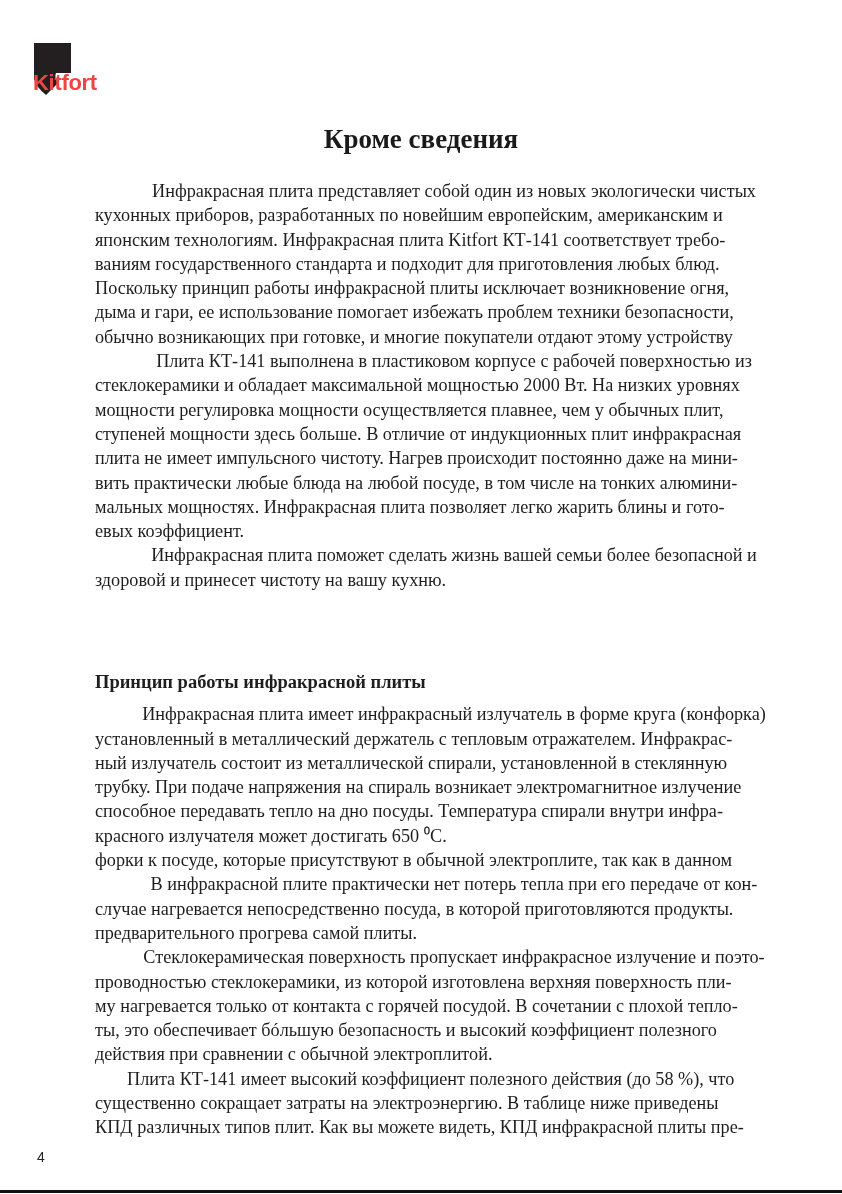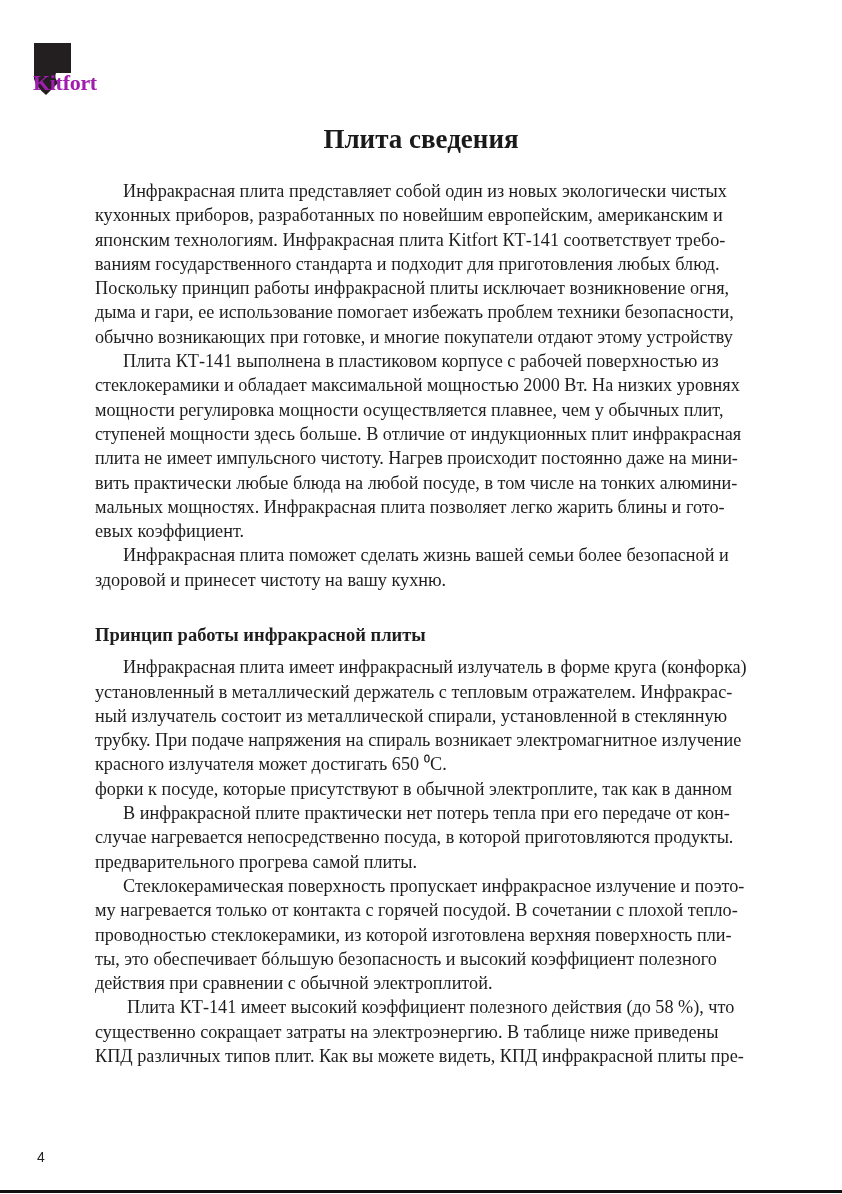--- a/index.html
+++ b/index.html
@@ -1,39 +1,39 @@
 <!DOCTYPE html>
 <html><head>
 <meta charset="utf-8">
 <style>
   html, body { margin: 0; padding: 0; background: #ffffff; }
   body { width: 842px; height: 1194px; position: relative; overflow: hidden; }
   .logo { position: absolute; left: 34px; top: 43px; width: 110px; height: 55px; }
   .logo-mark { position: absolute; left: 0; top: 0; width: 37px; height: 52px; }
-  .logo-text { position: absolute; left: 33px; top: 70px; font-family: Liberation Serif, serif; font-weight: bold; font-size: 22px; color: #a21caf; letter-spacing: -0.3px; }
+  .logo-text { position: absolute; left: 33px; top: 70px; font-family: Liberation Sans, sans-serif; font-weight: bold; font-size: 22px; color: #ef4444; letter-spacing: -0.3px; }
   .title { position: absolute; left: 0; width: 842px; top: 124px; text-align: center; font-family: "Liberation Serif", serif; font-weight: bold; font-size: 27px; color: #1a1a1a; }
   .body { position: absolute; left: 95px; width: 690px; font-family: "Liberation Serif", serif; font-size: 18.2px; color: #1e1e1e; }
   .line { height: 24.3px; line-height: 24.3px; white-space: nowrap; }
-  .indent { padding-left: 28px; }
+  .indent { padding-left: 28px; text-align: center; }
   .indent2 { padding-left: 32px; }
-  .subhead { font-weight: bold; font-size: 18.5px; }
+  .subhead { font-weight: bold; font-size: 18.5px; margin-top: 47px; }
   .page-num { position: absolute; left: 37px; top: 1149px; font-family: "Liberation Sans", sans-serif; font-size: 14px; color: #222; }
   .bottom-rule { position: absolute; left: 0; top: 1190px; width: 842px; height: 3px; background: #111; }
 </style>
 </head>
 <body>
 
 <div class="logo">
   <svg class="logo-mark" viewBox="0 0 37 52">
     <path d="M0 0 H37 V30 H22 Q20 34 24 40 L12 52 Q2 44 0 36 Z" fill="#231f20"></path>
   </svg>
 </div>
 <div class="logo-text">Kitfort</div>
 
-<div class="title">Плита сведения</div>
+<div class="title">Кроме сведения</div>
 
 <div class="body" style="top:179px;">
   <div>
     <div class="line indent">Инфракрасная плита представляет собой один из новых экологически чистых</div>
     <div class="line">кухонных приборов, разработанных по новейшим европейским, американским и</div>
     <div class="line">японским технологиям. Инфракрасная плита Kitfort КТ-141 соответствует требо-</div>
     <div class="line">ваниям государственного стандарта и подходит для приготовления любых блюд.</div>
     <div class="line">Поскольку принцип работы инфракрасной плиты исключает возникновение огня,</div>
     <div class="line">дыма и гари, ее использование помогает избежать проблем техники безопасности,</div>
     <div class="line">обычно возникающих при готовке, и многие покупатели отдают этому устройству</div>
@@ -55,32 +55,33 @@
 </div>
 
 <div class="body" style="top:623px;">
   <div class="line subhead">Принцип работы инфракрасной плиты</div>
   <div style="height:8px;"></div>
   <div>
     <div class="line indent">Инфракрасная плита имеет инфракрасный излучатель в форме круга (конфорка)</div>
     <div class="line">установленный в металлический держатель с тепловым отражателем. Инфракрас-</div>
     <div class="line">ный излучатель состоит из металлической спирали, установленной в стеклянную</div>
     <div class="line">трубку. При подаче напряжения на спираль возникает электромагнитное излучение</div>
+    <div class="line">способное передавать тепло на дно посуды. Температура спирали внутри инфра-</div>
     <div class="line">красного излучателя может достигать 650 ⁰С.</div>
   </div>
   <div>
     <div class="line">форки к посуде, которые присутствуют в обычной электроплите, так как в данном</div>
     <div class="line indent">В инфракрасной плите практически нет потерь тепла при его передаче от кон-</div>
     <div class="line">случае нагревается непосредственно посуда, в которой приготовляются продукты.</div>
     <div class="line">предварительного прогрева самой плиты.</div>
   </div>
   <div>
     <div class="line indent">Стеклокерамическая поверхность пропускает инфракрасное излучение и поэто-</div>
+    <div class="line">проводностью стеклокерамики, из которой изготовлена верхняя поверхность пли-</div>
     <div class="line">му нагревается только от контакта с горячей посудой. В сочетании с плохой тепло-</div>
-    <div class="line">проводностью стеклокерамики, из которой изготовлена верхняя поверхность пли-</div>
     <div class="line">ты, это обеспечивает бóльшую безопасность и высокий коэффициент полезного</div>
     <div class="line">действия при сравнении с обычной электроплитой.</div>
   </div>
   <div>
     <div class="line indent2">Плита КТ-141 имеет высокий коэффициент полезного действия (до 58 %), что</div>
     <div class="line">существенно сокращает затраты на электроэнергию. В таблице ниже приведены</div>
     <div class="line">КПД различных типов плит. Как вы можете видеть, КПД инфракрасной плиты пре-</div>
   </div>
 </div>
 

